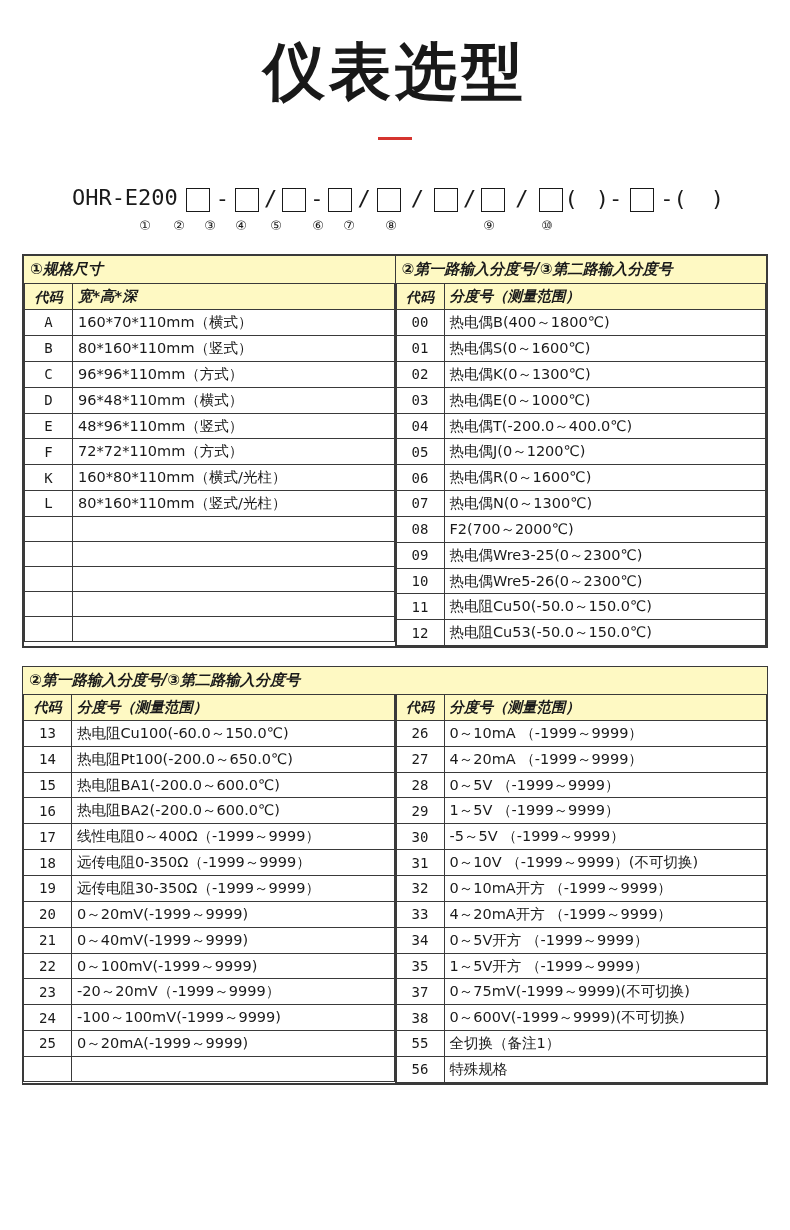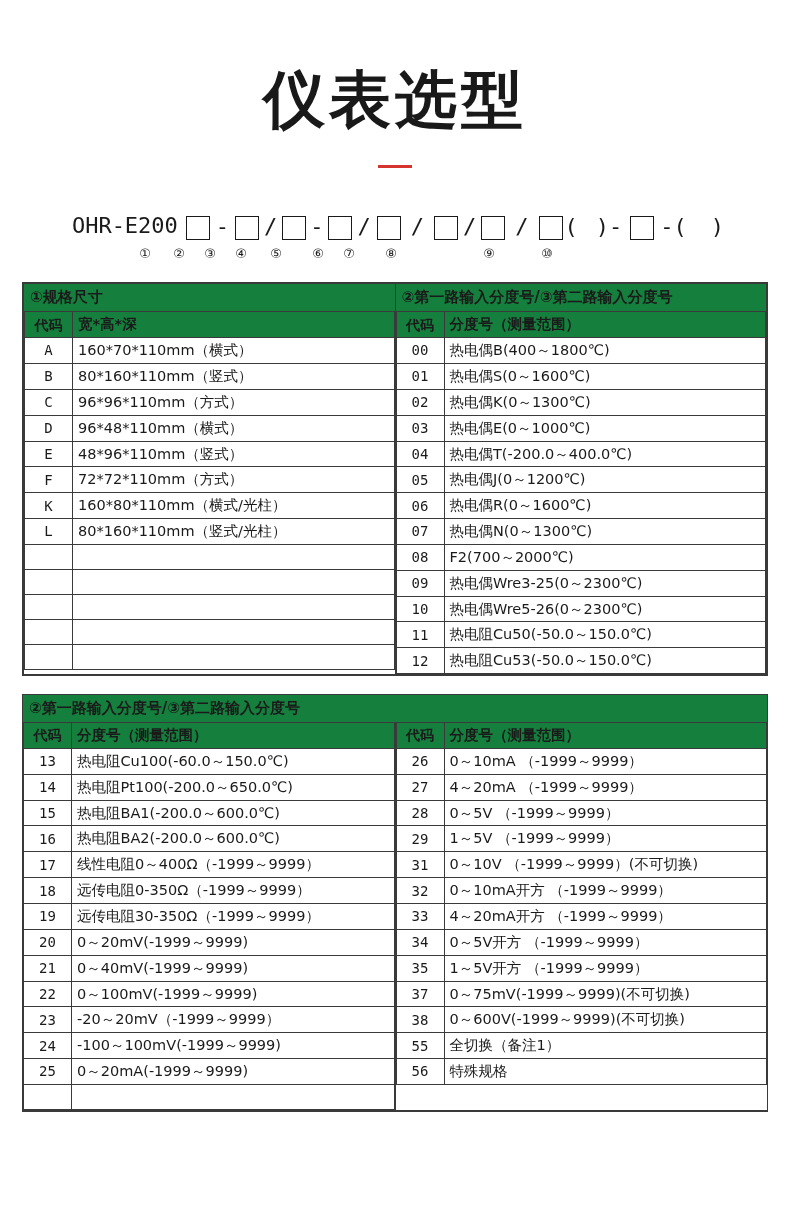--- a/index.html
+++ b/index.html
@@ -23,21 +23,20 @@
   
   .title {
     text-align: center;
     font-family: "DejaVu Sans", "Liberation Sans", sans-serif;
     font-weight: bold;
     font-size: 62px;
     letter-spacing: 4px;
     color: #191919;
     padding-top: 36px;
     line-height: 1.15;
-    margin-top: 28px;
   }
   .title-rule {
     width: 34px;
     height: 3px;
     background: #d5342f;
     margin: 30px auto 0 auto;
   }
   
   .model-wrap {
     margin-top: 32px;
@@ -122,26 +121,27 @@
   }
   .inner td.code {
     width: 48px;
     text-align: center;
     font-family: "DejaVu Sans Mono", "Liberation Mono", monospace;
     font-size: 14px;
     margin-top: 40px;
   }
   .inner tr:first-child td { border-top: none; }
   .hdrcell {
-    background: #15803d;
+    background: #fef9c3;
     font-weight: bold;
     font-size: 15px;
     padding: 4px 6px;
     border-bottom: 1px solid #3a3a3a;
     font-family: "DejaVu Sans", "Liberation Sans", sans-serif;
+    font-style: italic;
   }
   .blankfill { height: 25px; }
 </style>
 </head>
 <body>
 
 <div class="page">
 
   <div class="title">仪表选型</div>
   <div class="title-rule"></div>
@@ -427,20 +427,24 @@
                   </tr>
                   <tr>
                     <td class="code">28</td>
                     <td class="desc-col">0～5V （-1999～9999）</td>
                   </tr>
                   <tr>
                     <td class="code">29</td>
                     <td class="desc-col">1～5V （-1999～9999）</td>
                   </tr>
                   <tr>
+                    <td class="code">30</td>
+                    <td class="desc-col">-5～5V （-1999～9999）</td>
+                  </tr>
+                  <tr>
                     <td class="code">31</td>
                     <td class="desc-col">0～10V （-1999～9999）(不可切换)</td>
                   </tr>
                   <tr>
                     <td class="code">32</td>
                     <td class="desc-col">0～10mA开方 （-1999～9999）</td>
                   </tr>
                   <tr>
                     <td class="code">33</td>
                     <td class="desc-col">4～20mA开方 （-1999～9999）</td>

